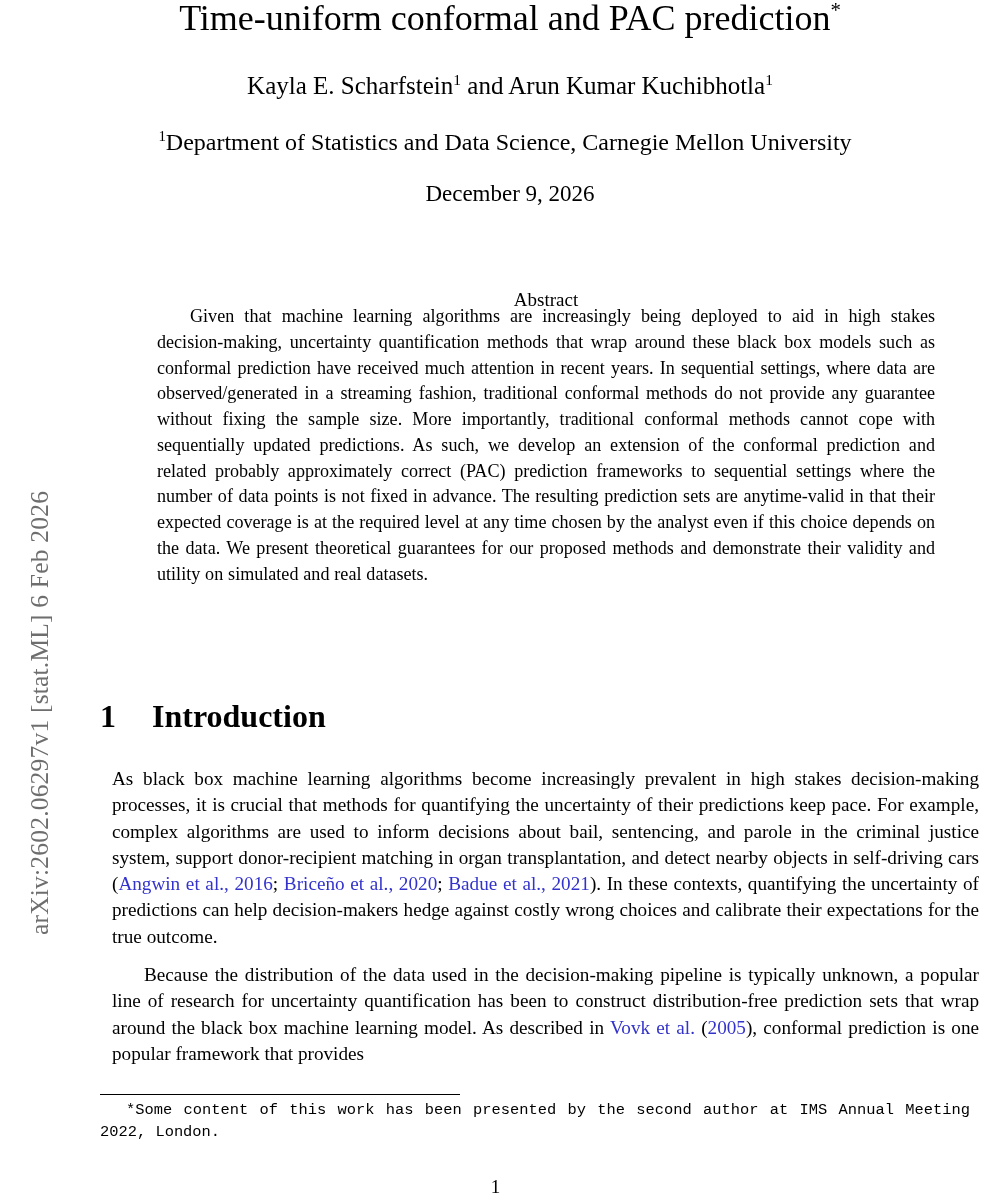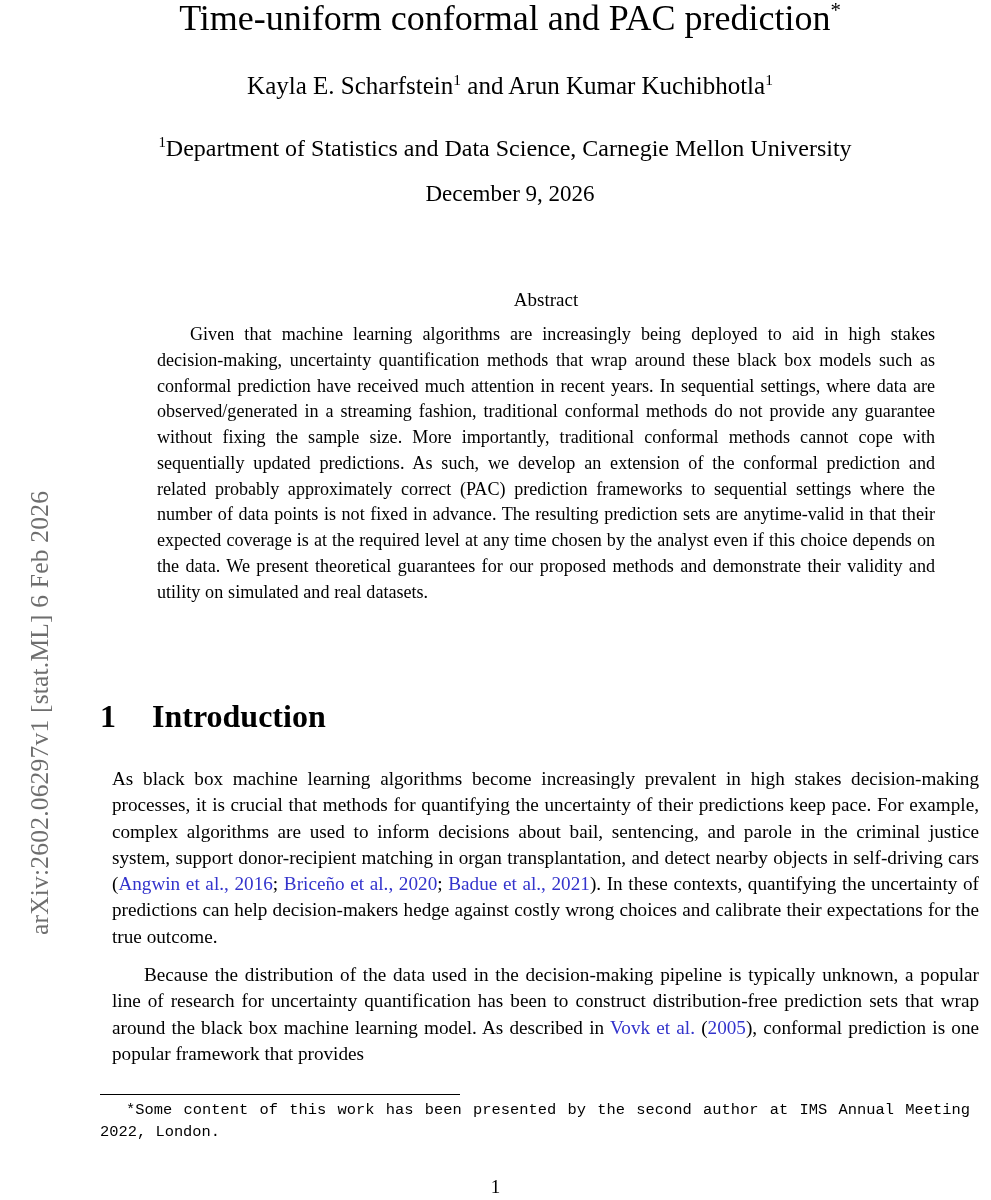--- a/index.html
+++ b/index.html
@@ -76,21 +76,20 @@
     line-height: 32px;
   }
   .affiliation {
     position: absolute;
     left: 40px;
     top: 126px;
     width: 930px;
     text-align: center;
     font-size: 24px;
     line-height: 32px;
-    margin-top: 6px;
   }
   .pubdate {
     position: absolute;
     left: 60px;
     top: 179px;
     width: 900px;
     text-align: center;
     font-size: 23px;
     line-height: 30px;
   }
@@ -107,21 +106,21 @@
     top: 288px;
     width: 778px;
     text-align: center;
     font-size: 19px;
     font-weight: normal;
     line-height: 24px;
   }
   .abstract-body {
     position: absolute;
     left: 157px;
-    top: 322px;
+    top: 304px;
     width: 778px;
     font-size: 18.1px;
     line-height: 25.75px;
     text-align: justify;
     text-indent: 33px;
     hyphens: none;
     word-spacing: 0.02em;
   }
 
   

